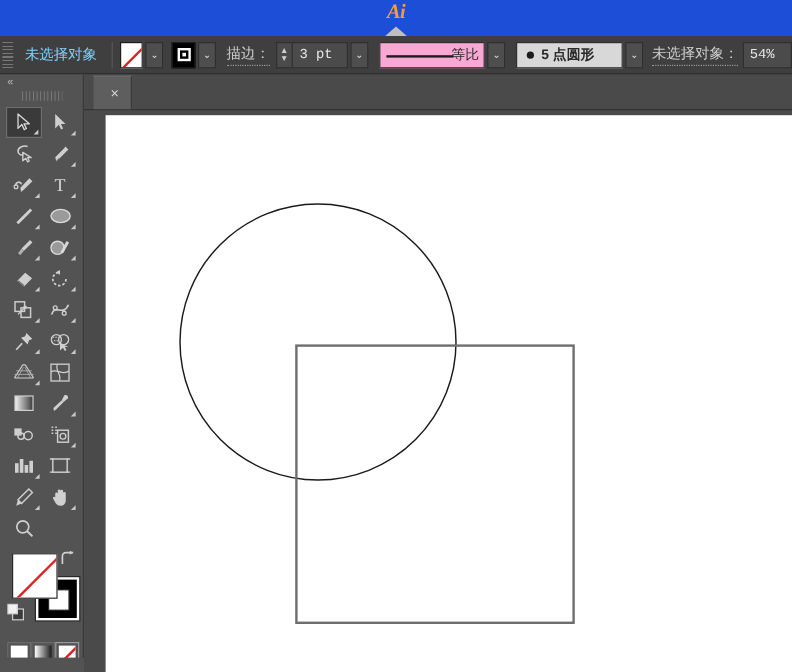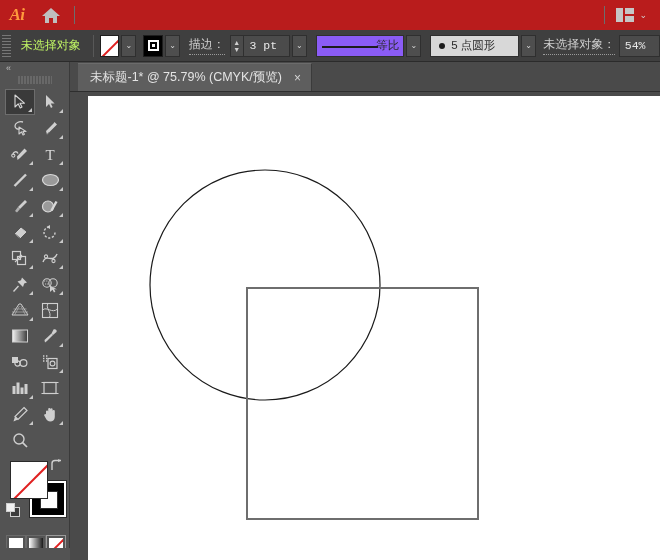--- a/index.html
+++ b/index.html
@@ -8,22 +8,22 @@
     overflow: hidden;
     background: #535353;
     font-family: "Liberation Sans", sans-serif;
     -webkit-font-smoothing: antialiased;
   }
   #app { position: relative; width: 660px; height: 560px; background: #535353; }
 
   
   .menubar {
     position: absolute; left: 0; top: 0; width: 660px; height: 30px;
-    background: #b91c1c;
-    display: flex; align-items: center;
+    background: #1d4ed8;
+    display: flex; align-items: center; flex-direction: column;
   }
   .ai-logo {
     width: 34px; height: 30px; display: flex; align-items: center; justify-content: center;
     color: #ff9a3c; font-size: 17px; font-weight: bold; font-style: italic;
     font-family: "Liberation Serif", serif; letter-spacing: -0.5px;
   }
   .home-btn {
     width: 34px; height: 30px; display: flex; align-items: center; justify-content: center;
   }
   .home-btn svg { display: block; }
@@ -49,21 +49,21 @@
     position: absolute; left: 0; top: 30px; width: 660px; height: 32px;
     background: #3f3f3f;
     display: flex; align-items: center;
     border-bottom: 1px solid #2b2b2b;
   }
   .grip {
     width: 10px; height: 22px; margin-left: 2px; margin-right: 4px;
     background: repeating-linear-gradient(to bottom, #777 0px, #777 1px, #3f3f3f 1px, #3f3f3f 3px);
   }
   .sel-label {
-    color: #bef264; font-size: 12px; white-space: nowrap; padding: 0 6px;
+    color: #7dd3fc; font-size: 12px; white-space: nowrap; padding: 0 6px;
   }
   .cb-sep { width: 1px; height: 22px; background: #585858; margin: 0 6px; }
 
   .swatch-box {
     width: 22px; height: 22px; background: #fff; border: 1px solid #1e1e1e;
     position: relative; overflow: hidden;
   }
   .swatch-none::after {
     content: ""; position: absolute; left: -4px; top: 50%; width: 30px; height: 1.5px;
     background: #e02020; transform: rotate(-45deg); transform-origin: center;
@@ -90,31 +90,31 @@
     border-right: none;
     display: flex; flex-direction: column; align-items: center; justify-content: center;
     color: #d0d0d0; font-size: 7px; line-height: 7px;
   }
   .num-field {
     height: 22px; background: #4b4b4b; border: 1px solid #2f2f2f;
     color: #e8e8e8; font-size: 11.5px; font-family: "Liberation Mono", monospace;
     display: flex; align-items: center; padding: 0 6px; white-space: nowrap;
   }
   .profile-field {
-    height: 22px; width: 100px; background: #8b5cf6; border: 1px solid #2f2f2f;
+    height: 22px; width: 100px; background: #f9a8d4; border: 1px solid #2f2f2f;
     display: flex; align-items: center; justify-content: flex-end; padding-right: 4px;
     position: relative;
   }
   .profile-line {
     position: absolute; left: 5px; top: 50%; width: 56px; height: 2px; background: #1c1c1c;
   }
   .profile-txt { color: #2a2a2a; font-size: 11.5px; z-index: 2; }
   .brush-field {
     height: 22px; width: 100px; background: #d8d8d8; border: 1px solid #2f2f2f;
-    display: flex; align-items: center; gap: 6px; padding-left: 8px;
+    display: flex; align-items: center; gap: 6px; padding-left: 8px; font-weight: bold;
   }
   .brush-dot { width: 6px; height: 6px; border-radius: 50%; background: #1c1c1c; }
   .brush-txt { color: #2a2a2a; font-size: 11.5px; }
   .opacity-field {
     height: 22px; width: 46px; background: #4b4b4b; border: 1px solid #2f2f2f;
     color: #e6e6e6; font-size: 11.5px; font-family: "Liberation Mono", monospace;
     display: flex; align-items: center; padding-left: 5px;
   }
 
   
@@ -283,21 +283,20 @@
 
     <div style="width:8px"></div>
 
     <div class="lbl-dotted">未选择对象：</div>
     <div style="width:4px"></div>
     <div class="opacity-field">54%</div>
   </div>
 
   <div class="tabbar">
     <div class="doc-tab">
-      <span class="doc-tab-title">未标题-1* @ 75.79% (CMYK/预览)</span>
       <span class="tab-close">×</span>
     </div>
   </div>
 
   <div class="canvas-wrap">
     <div class="artboard">
       <svg class="art-svg" width="572" height="464" viewBox="0 0 572 464">
         <circle cx="177" cy="189" r="115" fill="none" stroke="#1a1a1a" stroke-width="1.2"></circle>
         <rect x="159" y="192" width="231" height="231" fill="none" stroke="#6e6e6e" stroke-width="2"></rect>
       </svg>

